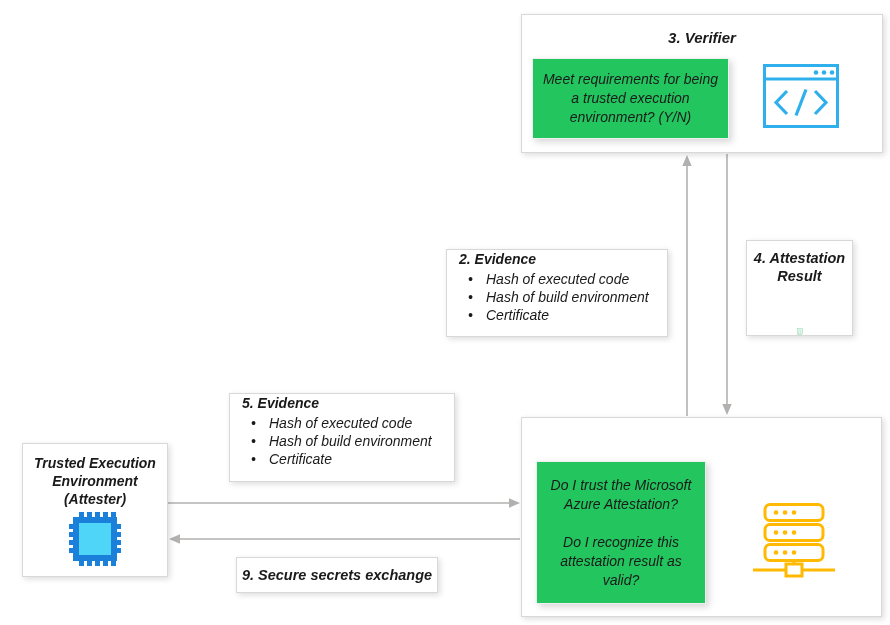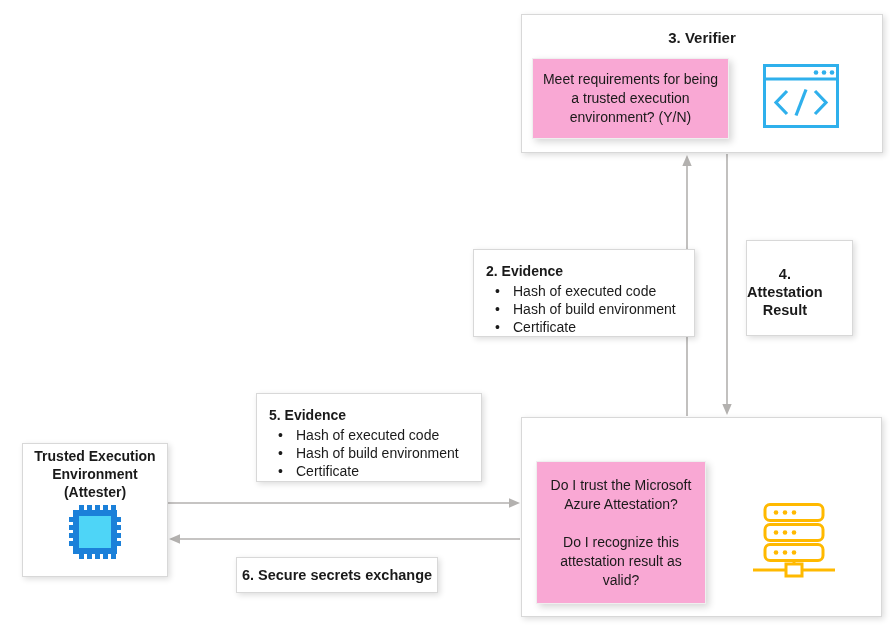--- a/index.html
+++ b/index.html
@@ -7,20 +7,21 @@
   body {
     font-family: "Liberation Sans", sans-serif;
     color: var(--text, #1a1a1a);
   }
   .canvas {
     position: relative;
     width: 890px;
     height: 625px;
     background: #ffffff;
     overflow: hidden;
+    font-style: italic;
   }
   .arrows-layer {
     position: absolute;
     left: 0; top: 0;
     width: 890px; height: 625px;
     z-index: 0;
     pointer-events: none;
   }
   .arrow-line { stroke: var(--arrow_gray); stroke-width: 1.6; fill: none; }
   .arrow-head { fill: var(--arrow_gray); stroke: none; }
@@ -33,56 +34,56 @@
     z-index: 1;
   }
   .box-title {
     font-weight: 700;
     font-size: 15px;
     line-height: 19px;
     text-align: center;
   }
   .note {
     position: absolute;
-    background: #f9a8d4;
+    background: #22c55e;
     border: 1px solid #efefef;
     box-shadow: 3px 3px 7px rgba(0,0,0,0.16);
     display: flex;
     align-items: center;
     justify-content: center;
     flex-direction: column;
     text-align: center;
     font-size: 14px;
     line-height: 19px;
   }
   
   .verifier { left: 521px; top: 14px; width: 362px; height: 139px; }
   .verifier .box-title { margin-top: 13px; }
   .verifier-note { left: 10px; top: 43px; width: 197px; height: 81px; padding: 0 8px; }
   .browser-icon { position: absolute; left: 241px; top: 49px; }
 
   
   .attestation { left: 746px; top: 240px; width: 107px; height: 96px;
-    display: flex; align-items: center; gap: 40px; }
+    display: flex; flex-direction: column; align-items: center; gap: 40px; }
   .attestation .box-title { font-size: 14.5px; margin-top: 8px; line-height: 18px; }
   .checklist-icon { margin-top: 3px; }
 
   
-  .evidence { padding: 12px 12px 6px 12px; font-size: 14px; margin-left: 27px; }
+  .evidence { padding: 0 12px 6px 12px; font-size: 14px; }
   .evidence-2 { left: 446px; top: 249px; width: 222px; height: 88px; }
   .evidence-1 { left: 229px; top: 393px; width: 226px; height: 89px; }
   .evidence .ev-title { font-weight: 700; font-size: 14px; line-height: 19px; }
   .evidence ul { list-style: none; margin-top: 1px; }
   .evidence li { position: relative; padding-left: 27px; line-height: 18px; }
   .evidence li::before { content: "\2022"; position: absolute; left: 9px; }
 
   
   .tee { left: 22px; top: 443px; width: 146px; height: 134px;
     display: flex; flex-direction: column; align-items: center; }
-  .tee .box-title { font-size: 14px; line-height: 18px; margin-top: 3px; width: 128px; }
+  .tee .box-title { font-size: 14px; line-height: 18px; margin-top: 10px; width: 128px; }
   .chip-icon { margin-top: 4px; }
 
   
   .secrets { left: 521px; top: 417px; width: 361px; height: 200px; }
   .secrets .box-title { margin-top: 12px; }
   .secrets-note { left: 14px; top: 43px; width: 170px; height: 143px; padding: 4px 8px; }
   .secrets-note p + p { margin-top: 19px; }
   .server-icon { position: absolute; left: 230px; top: 85px; }
 
   
@@ -225,16 +226,16 @@
           <circle cx="33" cy="49.5" r="2.3"></circle>
           <circle cx="42" cy="49.5" r="2.3"></circle>
       </g>
       <line class="st-amber" x1="42" y1="57.5" x2="42" y2="63" stroke-width="3"></line>
       <line class="st-amber" x1="1" y1="67" x2="83" y2="67" stroke-width="3"></line>
       <rect class="st-amber-w" x="34" y="61" width="16" height="12" stroke-width="3"></rect>
     </svg>
   </div>
 
   <div class="box exchange">
-    <div class="box-title">6. Secure secrets exchange</div>
+    <div class="box-title">9. Secure secrets exchange</div>
   </div>
 
 </div>
 
 </body></html>

